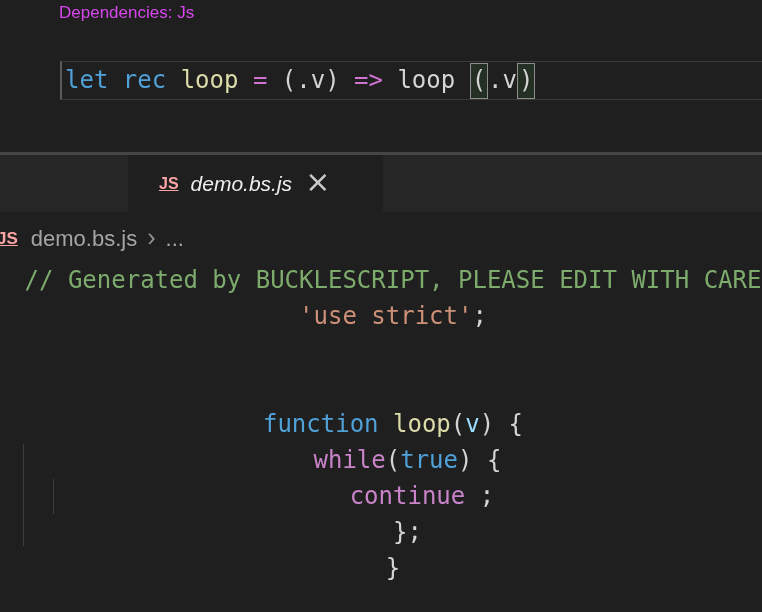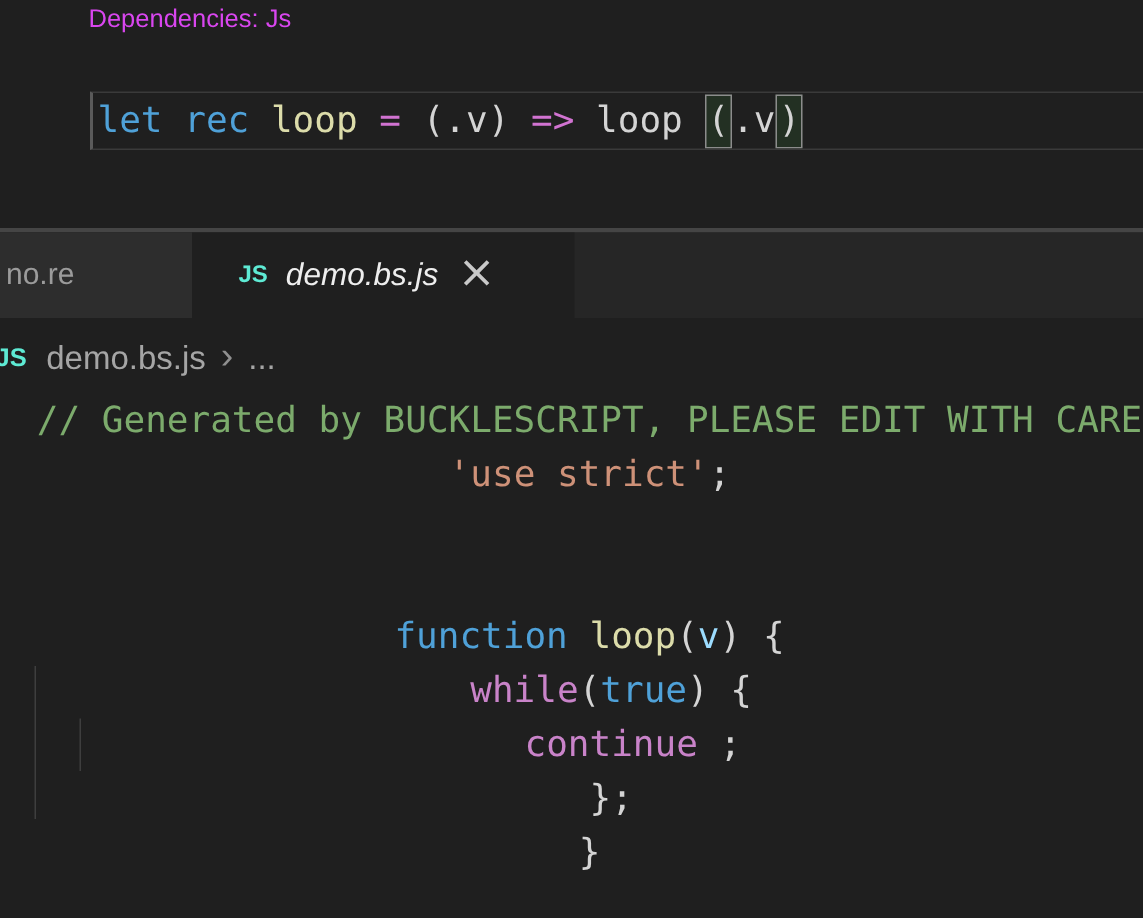--- a/index.html
+++ b/index.html
@@ -33,22 +33,23 @@
     position:absolute; left:0; top:0; width:128px; height:57px; background:#2d2d2d;
     display:flex; align-items:center; padding-left:4px;
     font-family:"Liberation Sans", sans-serif; font-size:20px; color:#9b9b9b;
   }
   .tab-active {
     position:absolute; left:128px; top:0; width:255px; height:57px; background:#1f1f1f;
     display:flex; align-items:center;
     font-family:"Liberation Sans", sans-serif;
   }
   .js-badge {
-    color:#5eead4; font-weight:bold; font-size:16px;
+    color:#fca5a5; font-weight:bold; font-size:16px;
     font-family:"Liberation Sans", sans-serif;
+    text-decoration:underline;
   }
   .tab-active .js-badge { margin-left:31px; }
   .tab-label { font-style:italic; color:#eeeeee; font-size:21px; margin-left:12px; }
   .tab-close {
     color:#c9c9c9; font-size:30px; line-height:1; margin-left:13px; margin-top:-4px;
     font-family:"DejaVu Sans", sans-serif; cursor:pointer;
   }
   
   .breadcrumb {
     position:absolute; left:0; top:212px; width:762px; height:54px;
@@ -75,23 +76,20 @@
 <div class="screen">
 
   <div>
     <div class="deps-label">Dependencies: Js</div>
     <div class="line-box"><span style="color: rgb(79, 161, 216);">let</span><span style="color: rgb(212, 212, 212);"> </span><span style="color: rgb(79, 161, 216);">rec</span><span style="color: rgb(212, 212, 212);"> </span><span style="color: rgb(220, 220, 170);">loop</span><span style="color: rgb(212, 212, 212);"> </span><span style="color: rgb(209, 115, 209);">=</span><span style="color: rgb(212, 212, 212);"> </span><span style="color: rgb(212, 212, 212);">(.v)</span><span style="color: rgb(212, 212, 212);"> </span><span style="color: rgb(209, 115, 209);">=&gt;</span><span style="color: rgb(212, 212, 212);"> </span><span style="color: rgb(212, 212, 212);">loop</span><span style="color: rgb(212, 212, 212);"> </span><span class="bracket-box" style="color: rgb(212, 212, 212);">(</span><span style="color: rgb(212, 212, 212);">.v</span><span class="bracket-box" style="color: rgb(212, 212, 212);">)</span></div>
   </div>
 
   <div class="divider"></div>
 
   <div class="tabbar">
-    <div class="tab-partial">
-      <span>no.re</span>
-    </div>
     <div class="tab-active">
       <span class="js-badge">JS</span>
       <span class="tab-label">demo.bs.js</span>
       <span class="tab-close">×</span>
     </div>
   </div>
 
   <div class="breadcrumb">
     <span class="js-badge bc-js">JS</span>
     <span class="bc-file">demo.bs.js</span>

